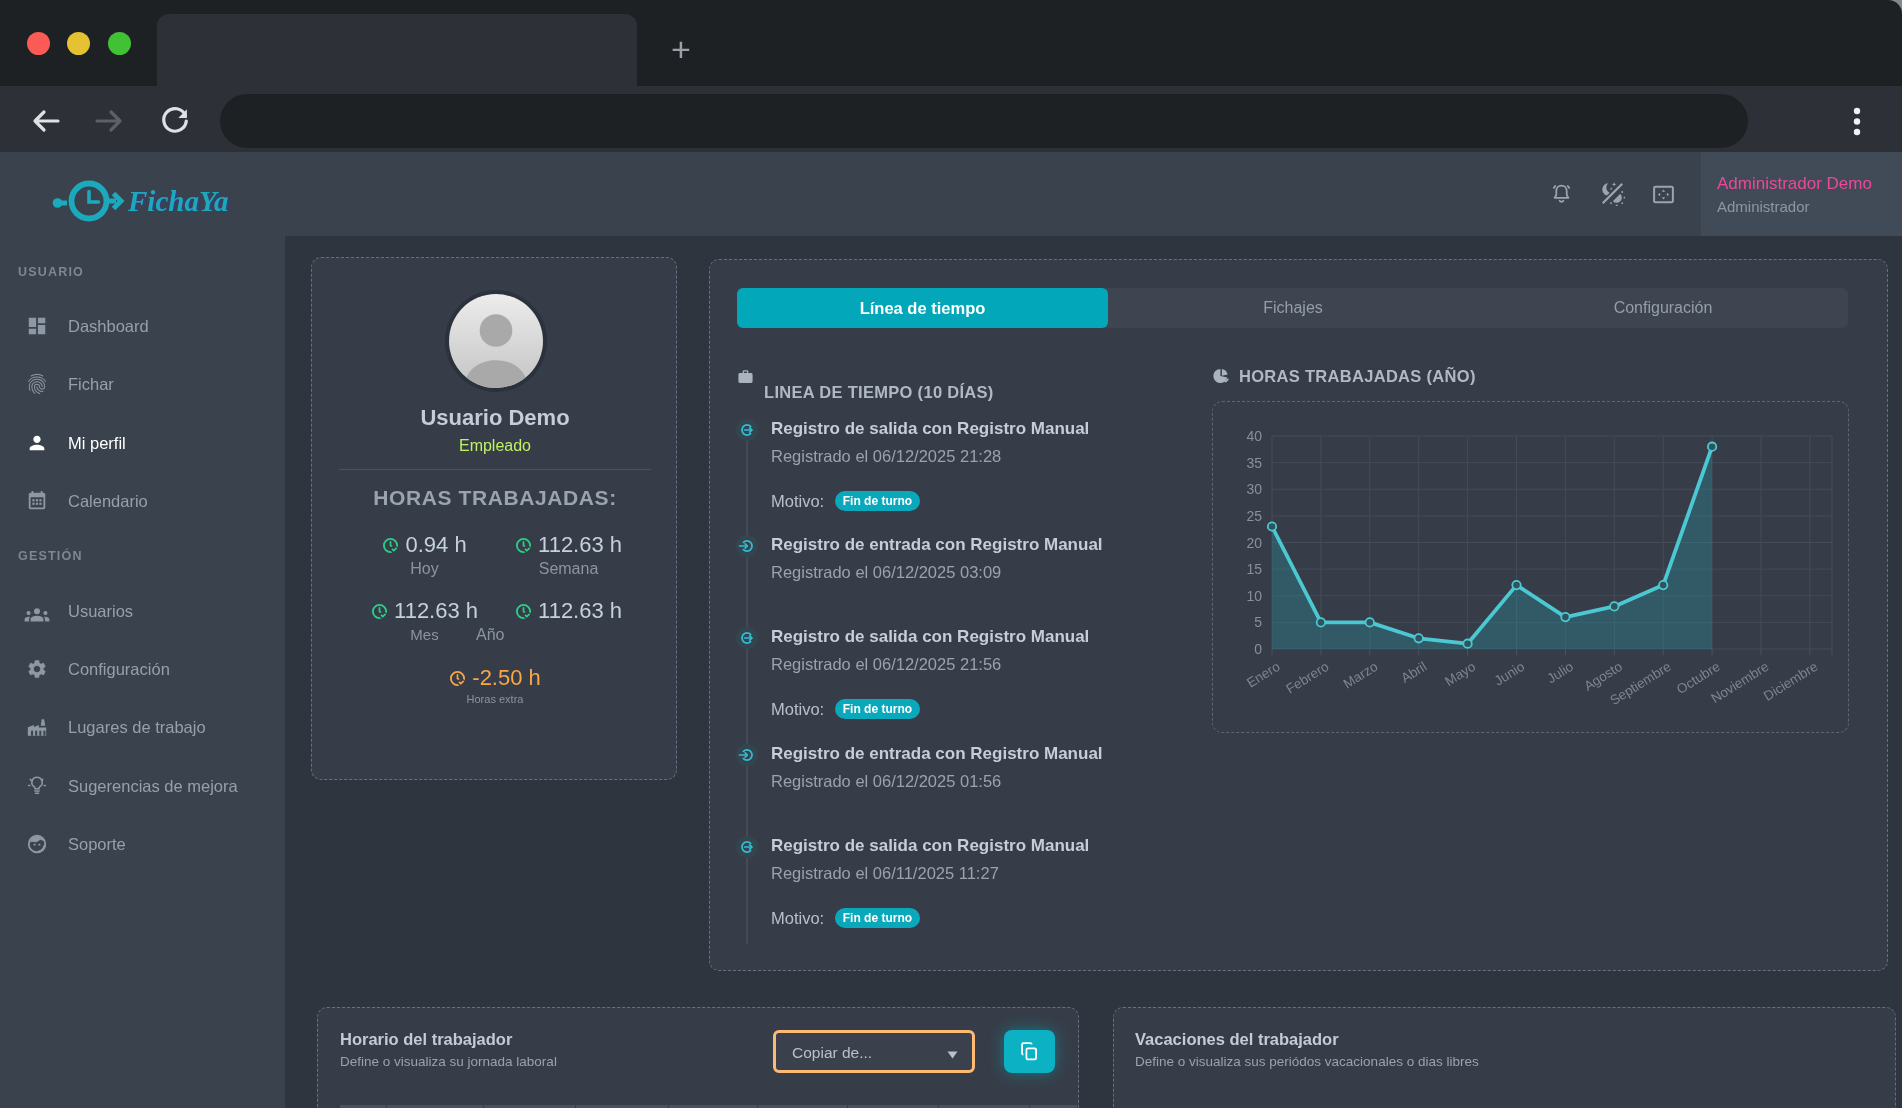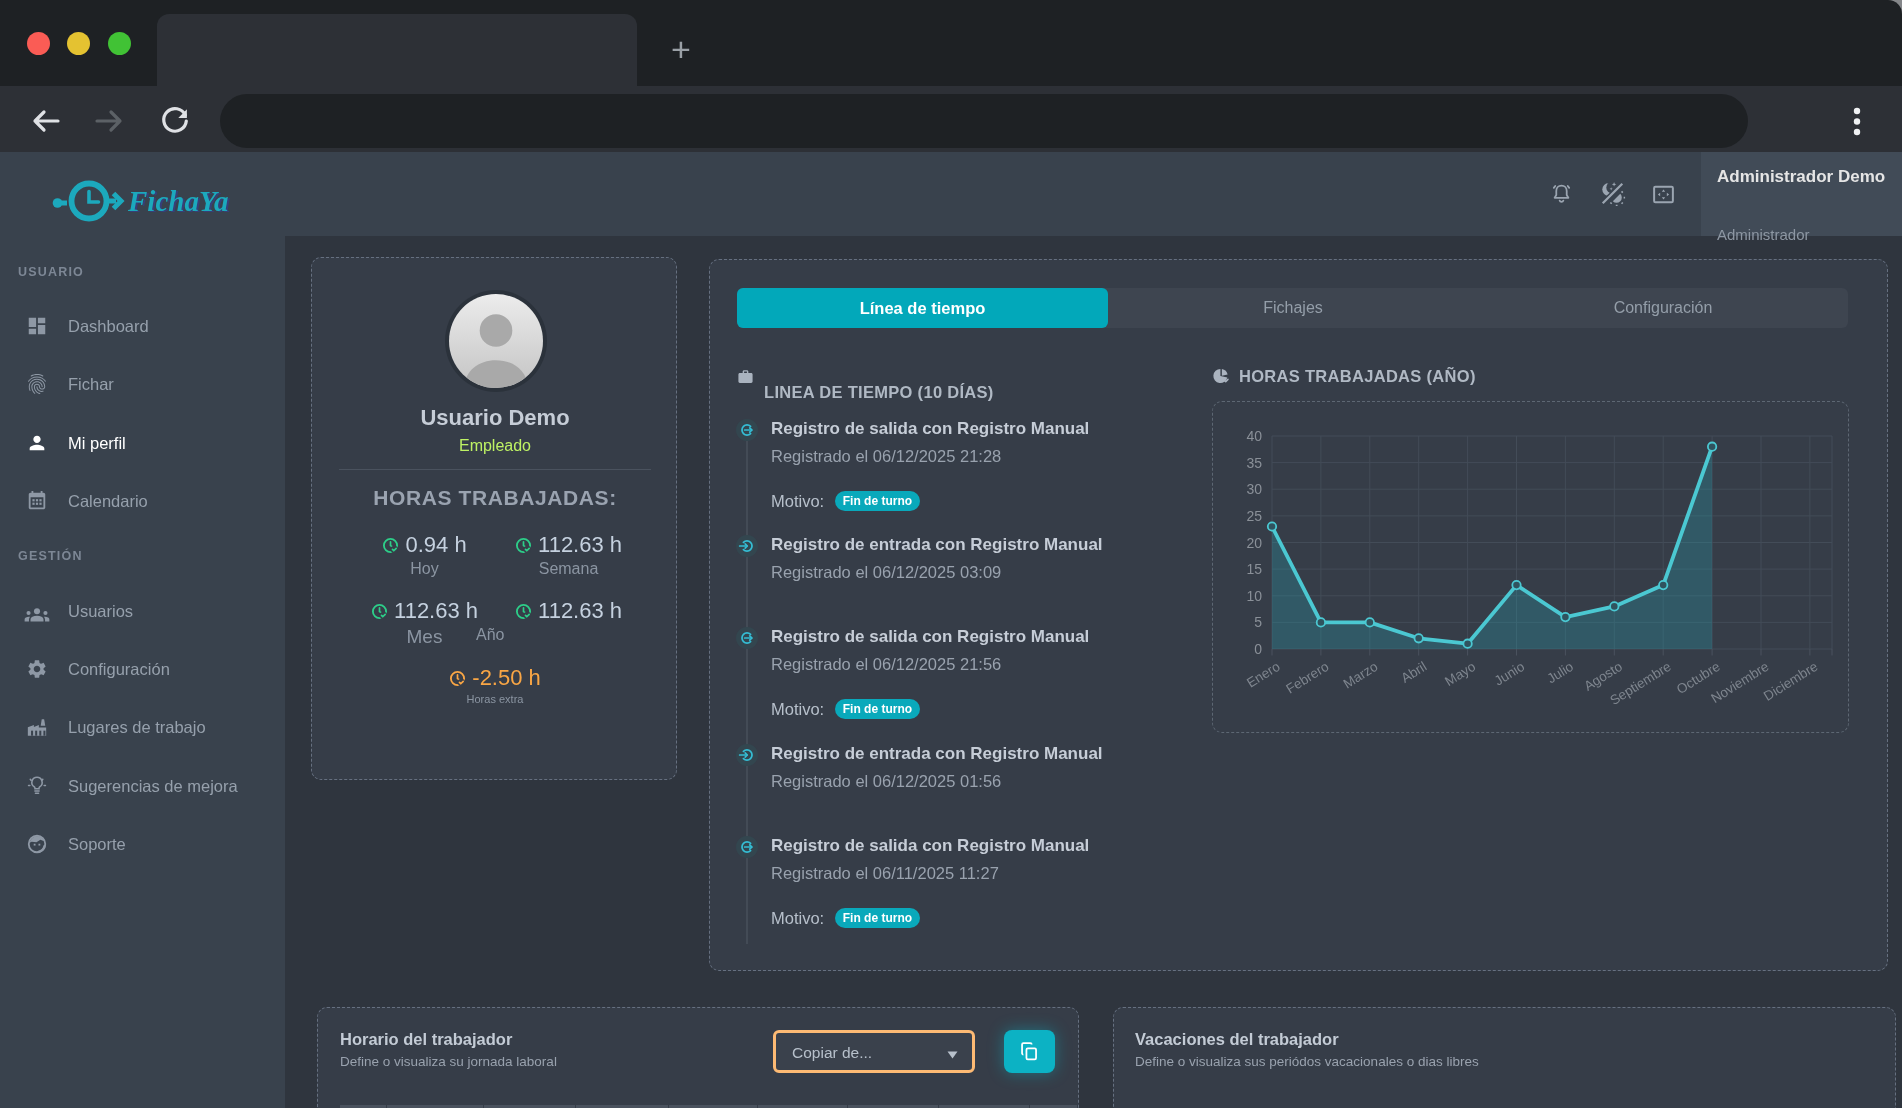--- a/index.html
+++ b/index.html
@@ -151,22 +151,22 @@
     <path d="M10.8 6.4l.4 1.05 1.05.4-1.05.4-.4 1.05-.4-1.05-1.05-.4 1.05-.4z" fill="#9ba5b1"></path>
     <path d="M12.3 18.9 A4.5 4.5 0 1 0 18.9 12.3 Z" fill="#9ba5b1"></path>
     <path d="M15.7 9.4v-1.3M20.1 11.2l1-1M21.9 15.7h1.3M20.1 20.1l1 1M15.7 21.9v1.3M11.2 20.1l-1 1M9.4 15.7h-1.3" stroke="#9ba5b1" stroke-width="1.6"></path>
     <path d="M3.3 20.7 20.7 3.3" stroke="#39424d" stroke-width="4.6"></path>
     <path d="M3.3 20.7 20.7 3.3" stroke="#9ba5b1" stroke-width="2"></path>
   </svg>
   <svg class="abs" style="left:1651px; top:182px;" width="25" height="25" viewBox="0 0 24 24" fill="none" stroke="#9ba5b1" stroke-width="1.9">
     <rect x="3" y="4.5" width="18" height="15" rx="1.2"></rect>
     <path d="M12 7.2l1.6 2.2h-3.2zM12 16.8l1.6-2.2h-3.2zM6.6 12l2.2-1.6v3.2zM17.4 12l-2.2-1.6v3.2z" fill="#9ba5b1" stroke="none"></path>
   </svg>
-  <div class="abs" style="left:1717px; top:167px; font-size:17px; font-weight:bold; color:#e5e5e5;">Administrador Demo</div>
-  <div class="abs" style="left:1717px; top:198px; font-size:15px; color:#8d97a3;margin-top:28px;">Administrador</div>
+  <div class="abs" style="left:1717px; top:174px; font-size:17px; font-weight:normal; color:#ec4899;">Administrador Demo</div>
+  <div class="abs" style="left:1717px; top:198px; font-size:15px; color:#8d97a3;">Administrador</div>
 
   <div class="card" id="profilecard" style="left:311px; top:257px; width:366px; height:523px;">
     <div class="abs" style="left:133px; top:32px; width:102px; height:102px; border-radius:50%; background:#2b323b;"></div>
     <svg class="abs" style="left:137px; top:36px;" width="94" height="94" viewBox="0 0 98 98">
       <defs>
         <linearGradient id="avbg" x1="0" y1="0" x2="0" y2="1">
           <stop offset="0" stop-color="#ececec"></stop>
             <stop offset="1" stop-color="#c4c4c4"></stop>
         </linearGradient>
         <clipPath id="avclip">
@@ -204,21 +204,21 @@
     <div class="abs muted" style="left:164px; top:302px; width:185px; text-align:center; font-size:16px;">Semana</div>
 
     <div class="abs" style="left:20px; top:340px; width:185px; text-align:center;">
       <span style="font-size:22px; color:#c5d1df;"><svg width="17" height="17" viewBox="0 0 24 24" style="vertical-align:-2px;">
             <circle cx="12" cy="12" r="9.3" fill="none" stroke="#2dce89" stroke-width="2.6"></circle>
             <path d="M12 6.8v5.4l3.2 2" fill="none" stroke="#2dce89" stroke-width="2.4" stroke-linecap="round"></path>
             <circle cx="17.5" cy="17.5" r="5.2" fill="#363d48"></circle>
             <path d="M14.8 17.6l1.8 1.8 3.4-3.4" fill="none" stroke="#2dce89" stroke-width="2.4" stroke-linecap="round" stroke-linejoin="round"></path>
           </svg> 112.63 h</span>
     </div>
-    <div class="abs muted" style="left:20px; top:368px; width:185px; text-align:center; font-size:19px;">Mes</div>
+    <div class="abs muted" style="left:20px; top:368px; width:185px; text-align:center; font-size:15px;">Mes</div>
     <div class="abs" style="left:164px; top:340px; width:185px; text-align:center;">
       <span style="font-size:22px; color:#c5d1df;"><svg width="17" height="17" viewBox="0 0 24 24" style="vertical-align:-2px;">
             <circle cx="12" cy="12" r="9.3" fill="none" stroke="#2dce89" stroke-width="2.6"></circle>
             <path d="M12 6.8v5.4l3.2 2" fill="none" stroke="#2dce89" stroke-width="2.4" stroke-linecap="round"></path>
             <circle cx="17.5" cy="17.5" r="5.2" fill="#363d48"></circle>
             <path d="M14.8 17.6l1.8 1.8 3.4-3.4" fill="none" stroke="#2dce89" stroke-width="2.4" stroke-linecap="round" stroke-linejoin="round"></path>
           </svg> 112.63 h</span>
     </div>
     <div class="abs muted" style="left:164px; top:368px; width:185px; text-align:left; font-size:16px;">Año</div>
 

